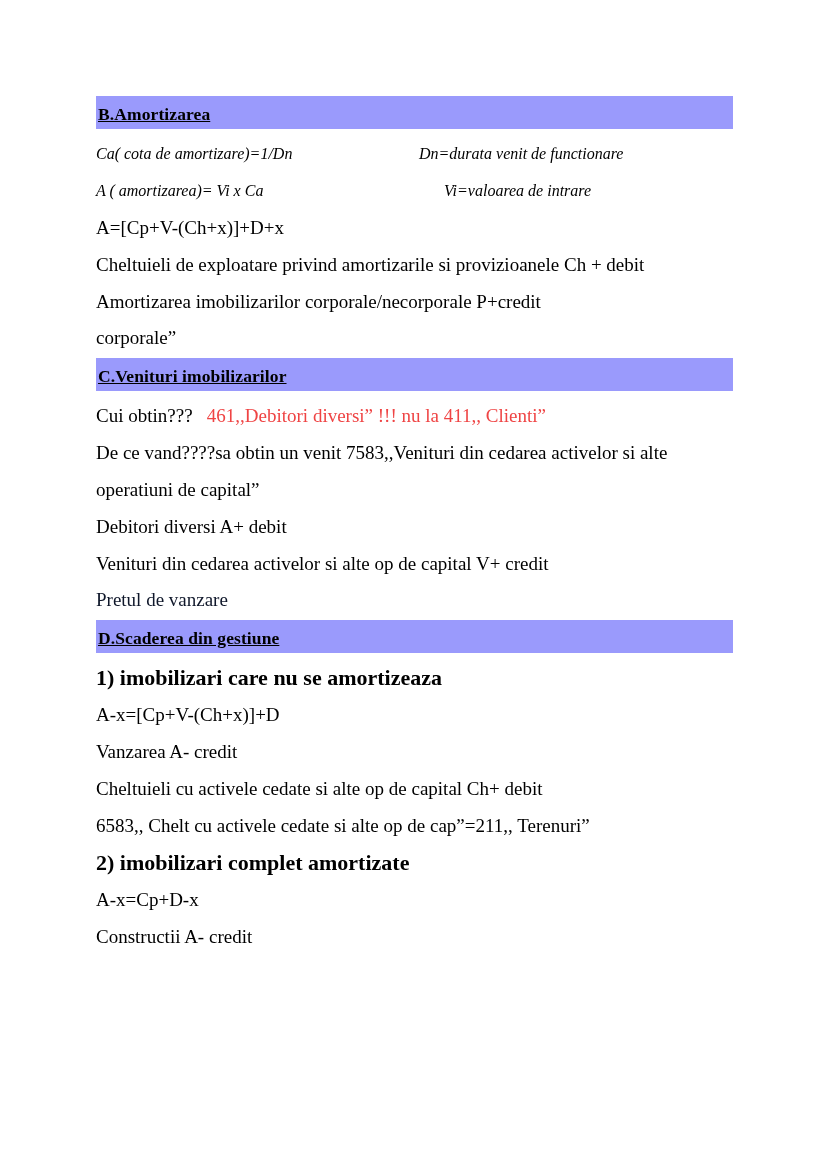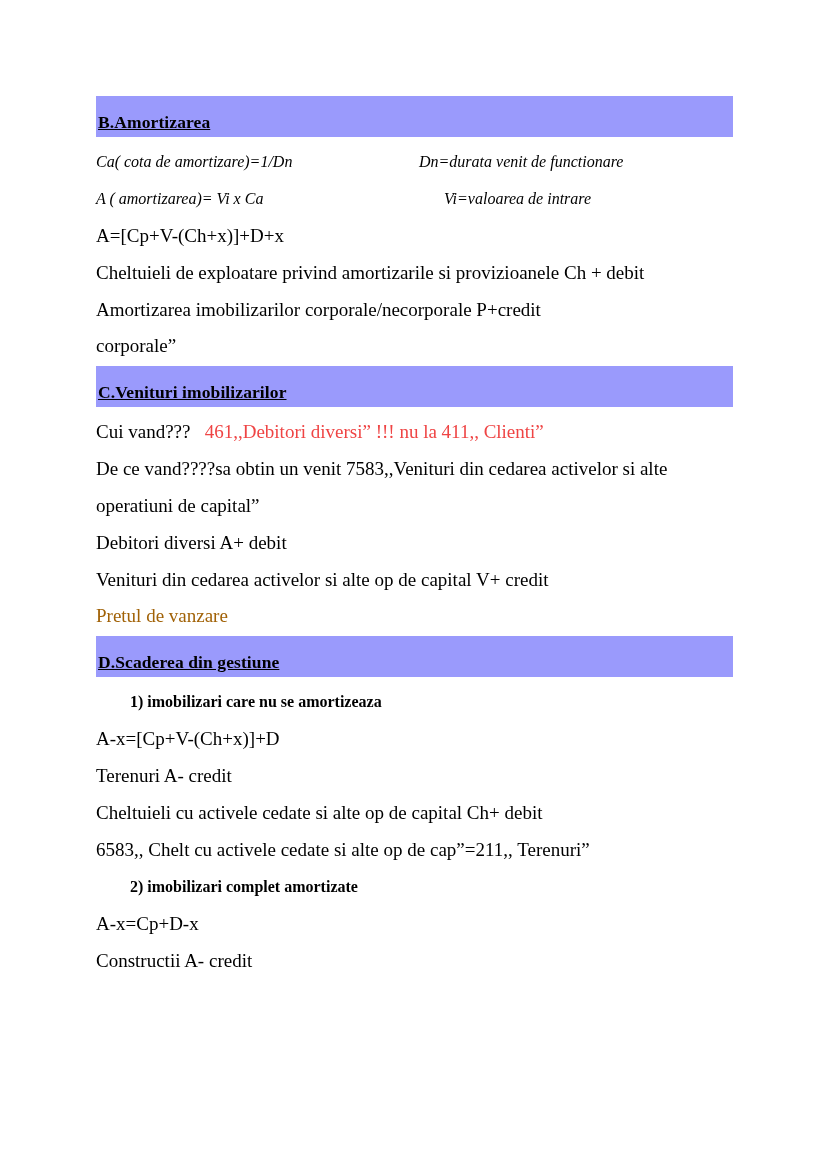--- a/index.html
+++ b/index.html
@@ -25,49 +25,48 @@
   .content {
     position: absolute;
     left: 96px;
     top: 96px;
     width: 637px;
   }
   .heading-bar {
     background: #9a9afc;
     width: 637px;
     box-sizing: border-box;
-    padding: 16px 0 4px 2px;
+    padding: 8px 0 4px 2px;
     margin: 0 0 6px 0;
   }
   .heading-bar .htext {
     font-weight: bold;
     font-size: 17.5px;
     text-decoration: underline;
     color: #000;
     letter-spacing: 0.1px;
   }
   .line {
     font-size: 19px;
     line-height: 37px;
     white-space: pre-wrap;
     color: #000;
   }
   .line.tight {
     line-height: 36px;
   }
   .bold {
     font-weight: bold;
-    font-size: 16px;
-    margin-left: 34px;
+    font-size: 22px;
   }
   .red {
     color: #ef4444;
   }
   .green {
-    color: #a16207;
+    color: #0f172a;
   }
   .col-right {
     position: absolute;
     left: 0;
     top: 0;
   }
   .row-two {
     display: block;
     font-size: 16px;
     line-height: 37px;
@@ -104,37 +103,37 @@
     <div class="line">Cheltuieli de exploatare privind amortizarile si provizioanele Ch + debit</div>
     <div class="line">Amortizarea imobilizarilor corporale/necorporale P+credit</div>
     <div class="line tight">corporale”</div>
 
     <div class="spacer-xs"></div>
 
     <div class="heading-bar">
       <span class="htext">C.Venituri imobilizarilor</span>
     </div>
 
-    <div class="line"><span>Cui vand???</span><span>&nbsp;&nbsp;&nbsp;</span><span class="red">461,,Debitori diversi” !!! nu la 411,, Clienti”</span></div>
+    <div class="line"><span>Cui obtin???</span><span>&nbsp;&nbsp;&nbsp;</span><span class="red">461,,Debitori diversi” !!! nu la 411,, Clienti”</span></div>
 
     <div class="line">De ce vand????sa obtin un venit 7583,,Venituri din cedarea activelor si alte</div>
     <div class="line">operatiuni de capital”</div>
     <div class="line">Debitori diversi A+ debit</div>
     <div class="line">Venituri din cedarea activelor si alte op de capital V+ credit</div>
     <div class="line green tight">Pretul de vanzare</div>
 
     <div class="spacer-xs"></div>
 
     <div class="heading-bar">
       <span class="htext">D.Scaderea din gestiune</span>
     </div>
 
     <div class="line bold">1) imobilizari care nu se amortizeaza</div>
     <div class="line">A-x=[Cp+V-(Ch+x)]+D</div>
-    <div class="line">Terenuri A- credit</div>
+    <div class="line">Vanzarea A- credit</div>
     <div class="line">Cheltuieli cu activele cedate si alte op de capital Ch+ debit</div>
     <div class="line">6583,, Chelt cu activele cedate si alte op de cap”=211,, Terenuri”</div>
     <div class="line bold">2) imobilizari complet amortizate</div>
     <div class="line">A-x=Cp+D-x</div>
     <div class="line">Constructii A- credit</div>
 
   </div>
 </div>
 
 </body></html>

